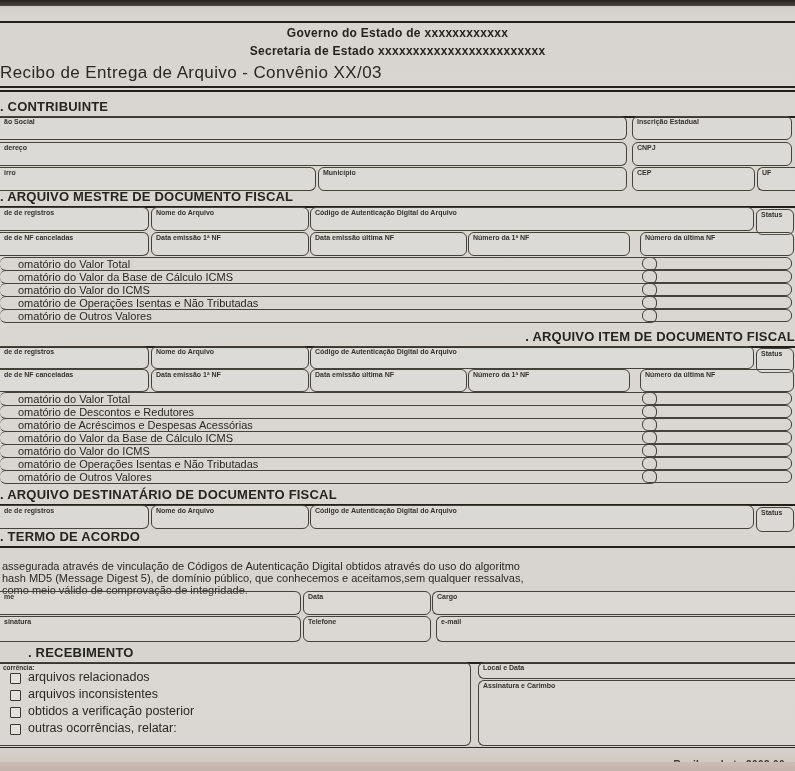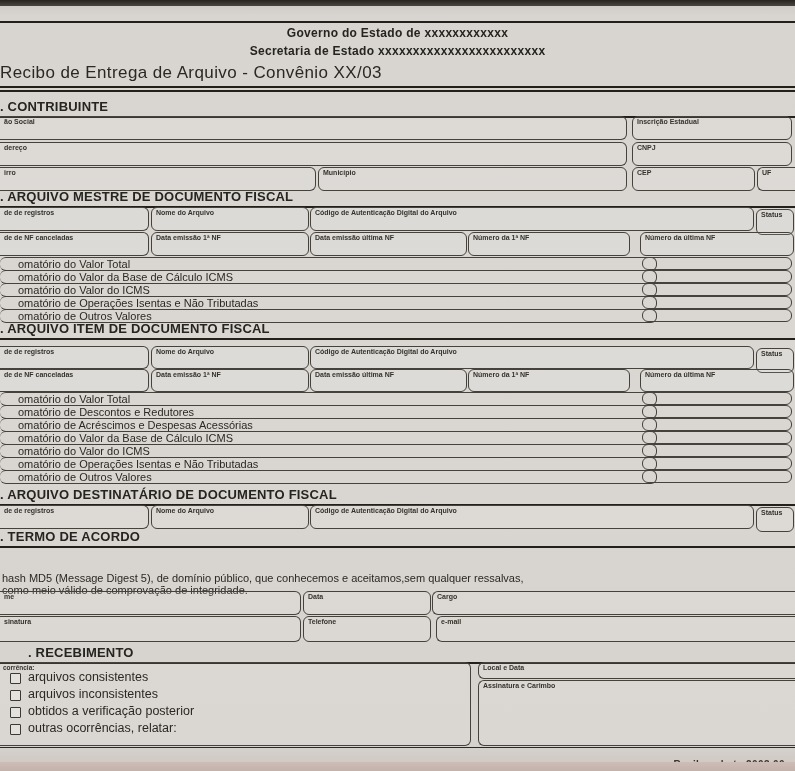--- a/index.html
+++ b/index.html
@@ -102,21 +102,21 @@
   <div class="abs sum-value" style="left:642px;top:257px;width:148px;height:11px;"></div>
   <div class="abs sum-label cut-left" style="left:0;top:270px;width:638px;height:12px;">omatório do Valor da Base de Cálculo ICMS</div>
   <div class="abs sum-value" style="left:642px;top:270px;width:148px;height:11px;"></div>
   <div class="abs sum-label cut-left" style="left:0;top:283px;width:638px;height:12px;">omatório do Valor do ICMS</div>
   <div class="abs sum-value" style="left:642px;top:283px;width:148px;height:11px;"></div>
   <div class="abs sum-label cut-left" style="left:0;top:296px;width:638px;height:12px;">omatório de Operações Isentas e Não Tributadas</div>
   <div class="abs sum-value" style="left:642px;top:296px;width:148px;height:11px;"></div>
   <div class="abs sum-label cut-left" style="left:0;top:309px;width:638px;height:12px;">omatório de Outros Valores</div>
   <div class="abs sum-value" style="left:642px;top:309px;width:148px;height:11px;"></div>
 
-  <div class="abs sec-head" style="top:321px;">. ARQUIVO ITEM DE DOCUMENTO FISCAL</div>
+  <div class="abs sec-head" style="top:329px;text-align:right;">. ARQUIVO ITEM DE DOCUMENTO FISCAL</div>
   <div class="abs fbox cut-left" style="left:0;top:346px;width:148px;height:21px;">
     <span class="flabel">de de registros</span>
     </div>
   <div class="abs fbox" style="left:151px;top:346px;width:156px;height:21px;">
     <span class="flabel">Nome do Arquivo</span>
     </div>
   <div class="abs fbox" style="left:310px;top:346px;width:442px;height:21px;">
     <span class="flabel">Código de Autenticação Digital do Arquivo</span>
     </div>
   <div class="abs fbox" style="left:756px;top:348px;width:36px;height:23px;">
@@ -161,20 +161,21 @@
     <span class="flabel">Nome do Arquivo</span>
     </div>
   <div class="abs fbox" style="left:310px;top:505px;width:442px;height:22px;">
     <span class="flabel">Código de Autenticação Digital do Arquivo</span>
     </div>
   <div class="abs fbox" style="left:756px;top:507px;width:36px;height:23px;">
     <span class="flabel">Status</span>
     </div>
 
   <div class="abs sec-head" style="top:529px;">. TERMO DE ACORDO</div>
+  <div class="abs para-line" style="top:560px;">assegurada através de vinculação de Códigos de Autenticação Digital obtidos através do uso do algoritmo</div>
   <div class="abs para-line" style="top:572px;">hash MD5 (Message Digest 5), de domínio público, que conhecemos e aceitamos,sem qualquer ressalvas,</div>
   <div class="abs para-line" style="top:584px;">como meio válido de comprovação de integridade.</div>
   <div class="abs fbox cut-left" style="left:0;top:591px;width:300px;height:22px;">
     <span class="flabel">me</span>
     </div>
   <div class="abs fbox" style="left:303px;top:591px;width:126px;height:22px;">
     <span class="flabel">Data</span>
     </div>
   <div class="abs fbox cut-right" style="left:432px;top:591px;width:363px;height:22px;">
     <span class="flabel">Cargo</span>
@@ -186,21 +187,21 @@
     <span class="flabel">Telefone</span>
     </div>
   <div class="abs fbox cut-right" style="left:436px;top:616px;width:359px;height:24px;">
     <span class="flabel">e-mail</span>
     </div>
 
   <div class="abs sec-head" style="top:645px;padding-left:28px;">. RECEBIMENTO</div>
   <div class="abs fbox cut-left" style="left:0;top:662px;width:470px;height:82px;">
     <span class="tiny" style="position:absolute;top:1px;left:3px;">corrência:</span>
     <span class="cb" style="top:10px;"></span>
-    <span class="cb-label" style="top:7px;">arquivos consistentes</span>
+    <span class="cb-label" style="top:7px;">arquivos relacionados</span>
     <span class="cb" style="top:27px;"></span>
     <span class="cb-label" style="top:24px;text-align:center;">arquivos inconsistentes</span>
     <span class="cb" style="top:44px;"></span>
     <span class="cb-label" style="top:41px;">obtidos a verificação posterior</span>
     <span class="cb" style="top:61px;"></span>
     <span class="cb-label" style="top:58px;">outras ocorrências, relatar:</span>
   </div>
   <div class="abs fbox cut-right" style="left:478px;top:662px;width:317px;height:15px;">
     <span class="flabel">Local e Data</span>
     </div>

